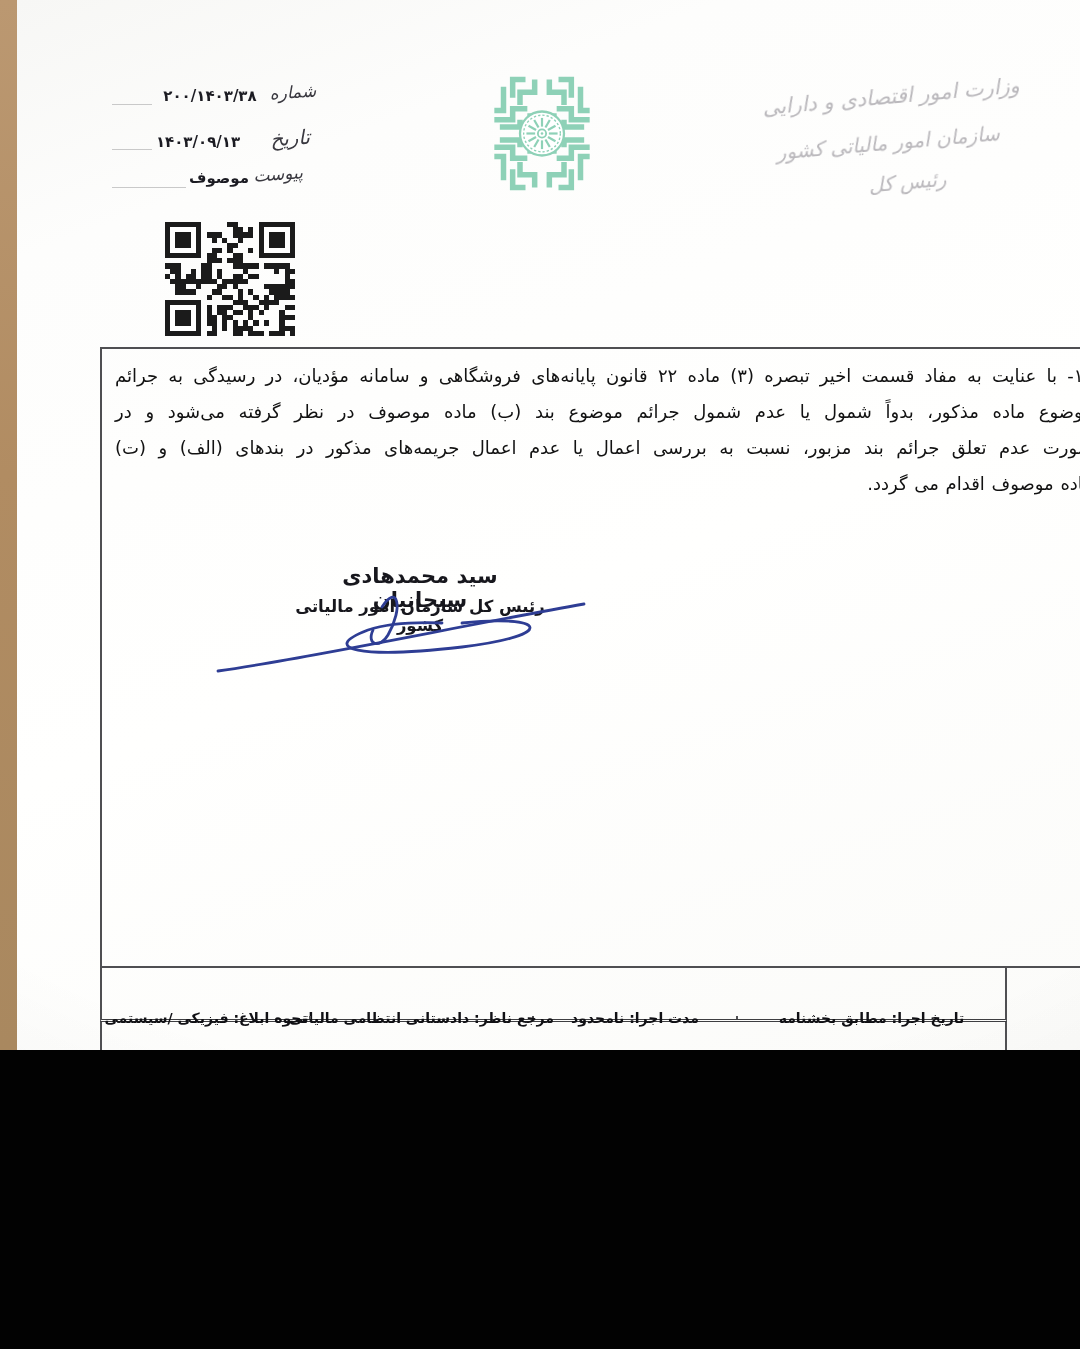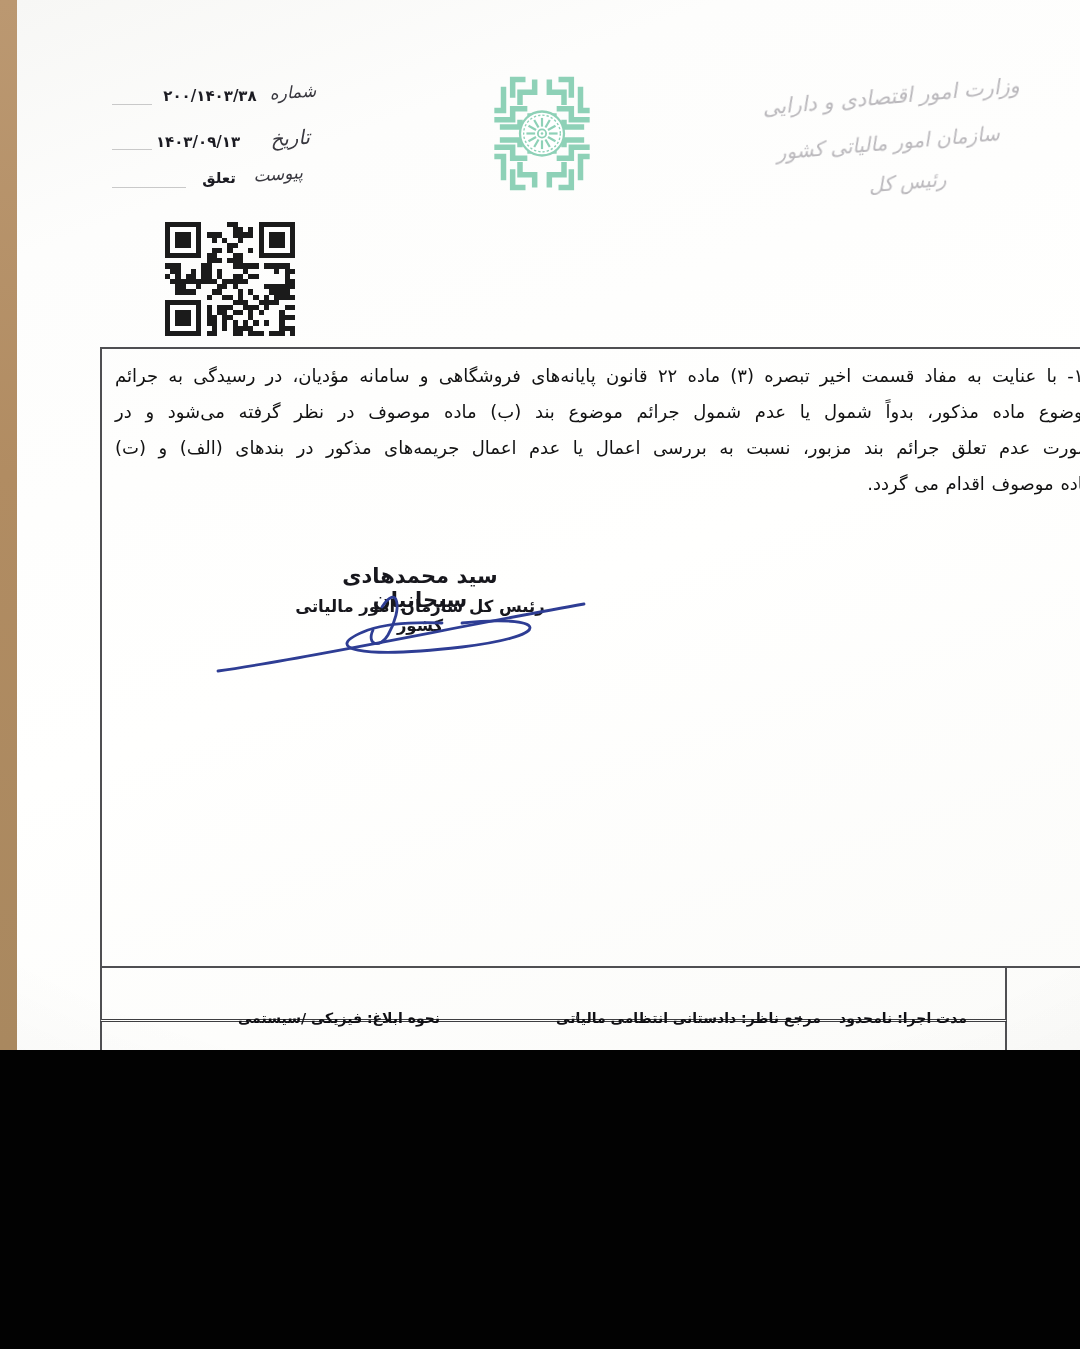--- a/index.html
+++ b/index.html
@@ -73,21 +73,21 @@
 
   <div class="cal-label" style="left:270px;top:82px;width:46px;font-size:17px;">شماره</div>
   <div class="hdr-value" style="left:146px;top:87px;width:104px;margin-left:12px;">۲۰۰/۱۴۰۳/۳۸</div>
   <div class="hdr-line" style="left:112px;top:104px;width:40px;"></div>
 
   <div class="cal-label" style="left:266px;top:126px;width:48px;font-size:20px;">تاریخ</div>
   <div class="hdr-value" style="left:146px;top:133px;width:104px;">۱۴۰۳/۰۹/۱۳</div>
   <div class="hdr-line" style="left:112px;top:149px;width:40px;"></div>
 
   <div class="cal-label" style="left:246px;top:164px;width:64px;font-size:17px;">پیوست</div>
-  <div class="hdr-value" style="left:188px;top:169px;width:62px;">تعلق</div>
+  <div class="hdr-value" style="left:188px;top:169px;width:62px;">موصوف</div>
   <div class="hdr-line" style="left:112px;top:187px;width:74px;"></div>
 
   <div class="gov-line" style="left:775px;top:84px;width:245px;font-size:21px;">وزارت امور اقتصادی و دارایی</div>
   <div class="gov-line" style="left:795px;top:130px;width:205px;font-size:20px;">سازمان امور مالیاتی کشور</div>
   <div class="gov-line" style="left:855px;top:170px;width:105px;font-size:20px;">رئیس کل</div>
 
   <div class="logo-wrap">
     <svg viewBox="0 0 120 130" width="110" height="127" xmlns="http://www.w3.org/2000/svg">
       <defs>
         <g id="lq" stroke="#8ed1b7" stroke-width="6" fill="none">
@@ -330,19 +330,20 @@
   <div class="sig-title">رئیس کل سازمان امور مالیاتی کشور</div>
   <svg class="sig-svg" viewBox="0 0 390 118" xmlns="http://www.w3.org/2000/svg">
     <g fill="none" stroke="#2e3d94" stroke-width="2.8" stroke-linecap="round">
       <path d="M 8 94 C 95 82, 255 48, 374 27"></path>
       <path d="M 252 46 C 335 37, 350 58, 252 70 C 150 82, 108 72, 158 53 C 176 47, 205 45, 232 46"></path>
       <path d="M 172 30 C 187 6, 194 30, 178 58 C 170 72, 156 68, 163 53"></path>
     </g>
   </svg>
 
   <div class="footer-table">
+    <div class="ft-cell ft-c0">تاریخ اجرا: مطابق بخشنامه</div>
     <div class="ft-cell ft-c1">مدت اجرا: نامحدود</div>
     <div class="ft-cell ft-c2">مرجع ناظر: دادستانی انتظامی مالیاتی</div>
     <div class="ft-cell ft-c3">نحوه ابلاغ: فیزیکی /سیستمی</div>
   </div>
   <div class="bottom-row"></div>
 
 </div>
 
 </body></html>

